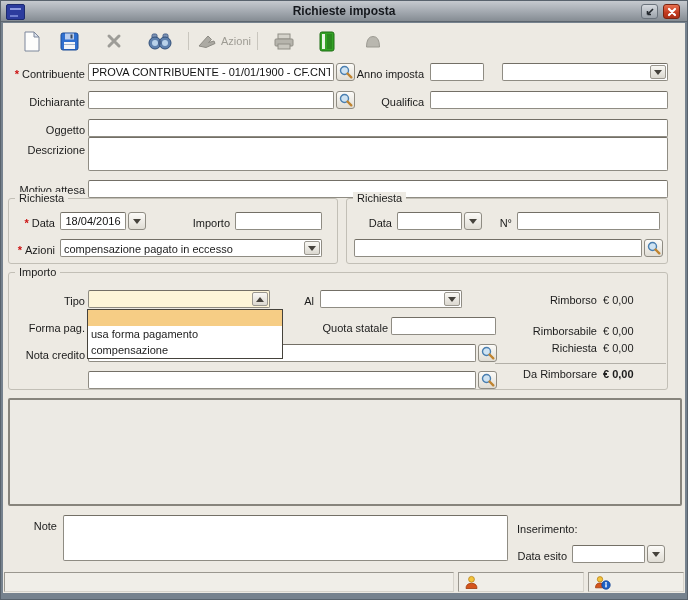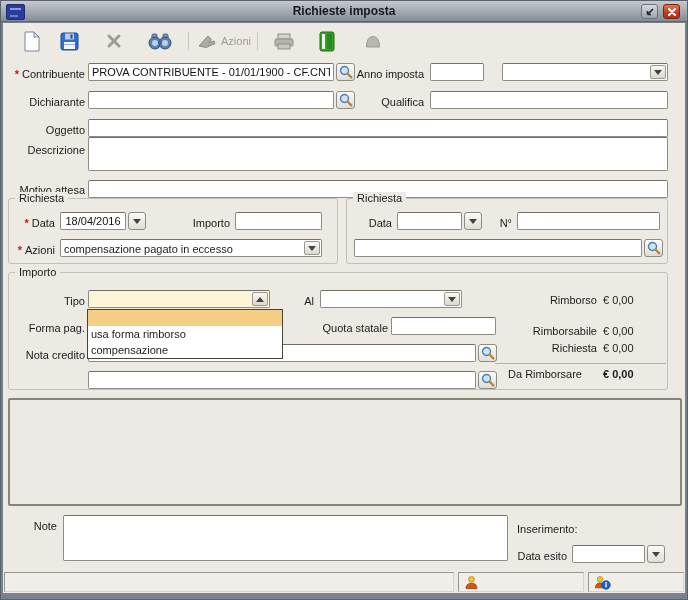--- a/index.html
+++ b/index.html
@@ -279,26 +279,26 @@
 
     <span class="lbl" style="left:0;top:372px;width:82px">Spedizione</span>
     <input class="inp" style="left: 85px; top: 348px; width: 388px;" value="">
     <button class="btnsq" style="left:475px;top:348px">
       <svg width="14" height="14" viewBox="0 0 14 14">
         <circle cx="5.5" cy="5.5" r="4" fill="#cfe3f2" stroke="#4a7fb0" stroke-width="1.4"></circle>
         <path d="M8.5 8.5 L12.3 12.3" stroke="#c08430" stroke-width="2.4" stroke-linecap="round"></path>
       </svg>
     </button>
     <div style="position:absolute;left:492px;top:340px;width:171px;border-top:1px solid #b3b0a8"></div>
-    <span class="mlabel" style="left:490px;top:345px;width:104px;text-align:center">Da Rimborsare</span>
+    <span class="mlabel" style="left:490px;top:345px;width:104px;text-align:right">Da Rimborsare</span>
     <span class="mval bold" style="left:600px;top:345px;width:63px">€ 0,00</span>
 
     <div class="popup">
       <div class="item hl"></div>
-      <div class="item">usa forma rimborso</div>
+      <div class="item">usa forma pagamento</div>
       <div class="item">compensazione</div>
     </div>
 
     <div class="detail-panel"></div>
 
     <span class="lbl" style="left:10px;top:496px;width:44px">Note</span>
     <textarea class="inp" style="left: 60px; top: 492px; width: 445px; height: 46px;"></textarea>
     <span class="lbl" style="left:514px;top:499px;width:100px;text-align:left">Inserimento:</span>
     <span class="lbl" style="left:500px;top:526px;width:64px">Data esito</span>
     <input class="inp" style="left: 569px; top: 522px; width: 73px;" value="">

